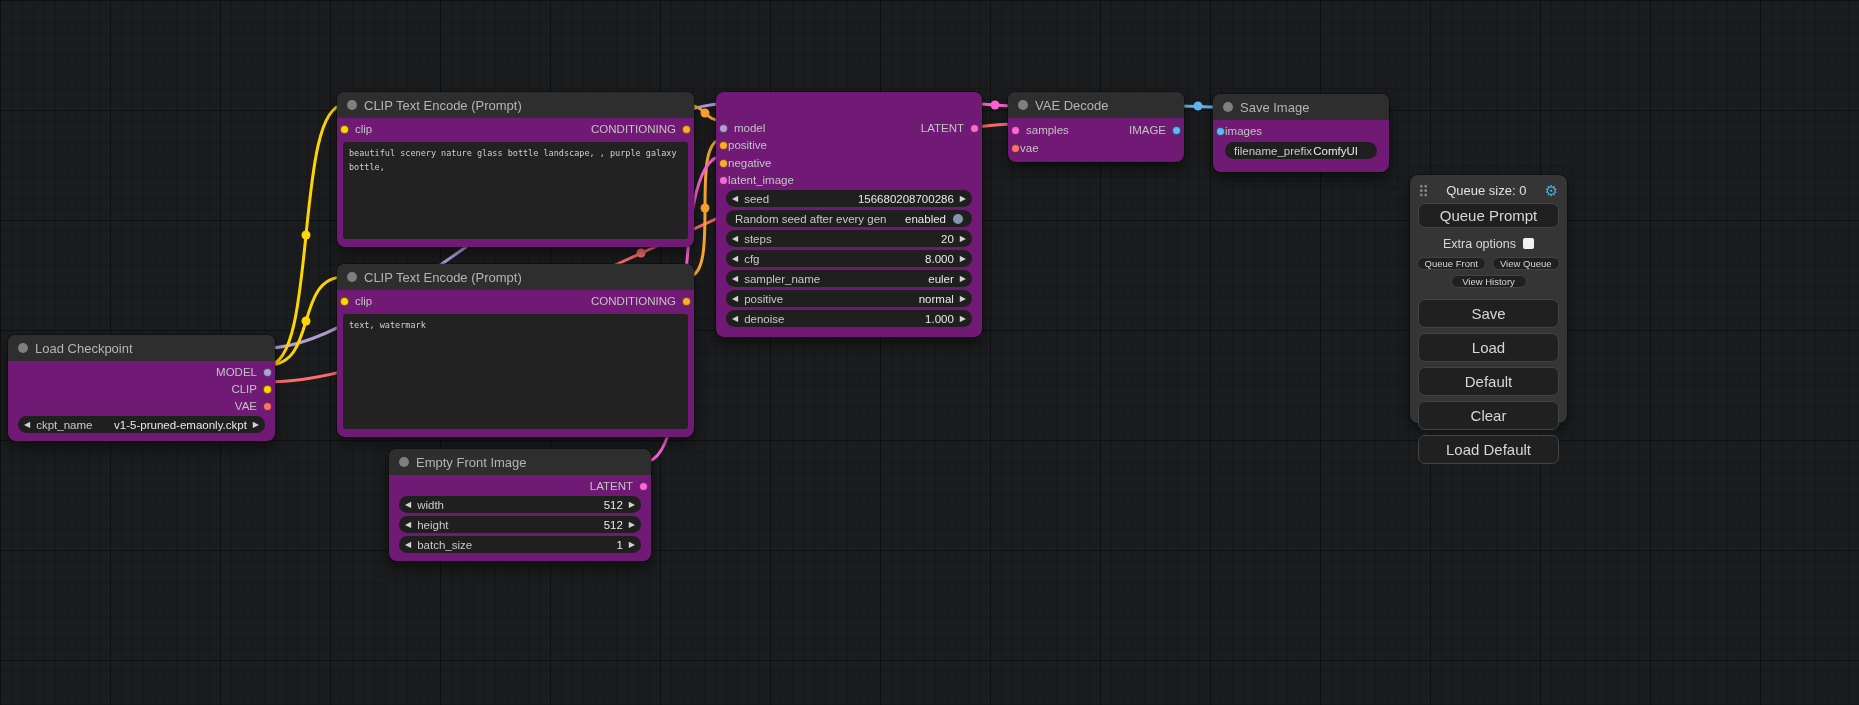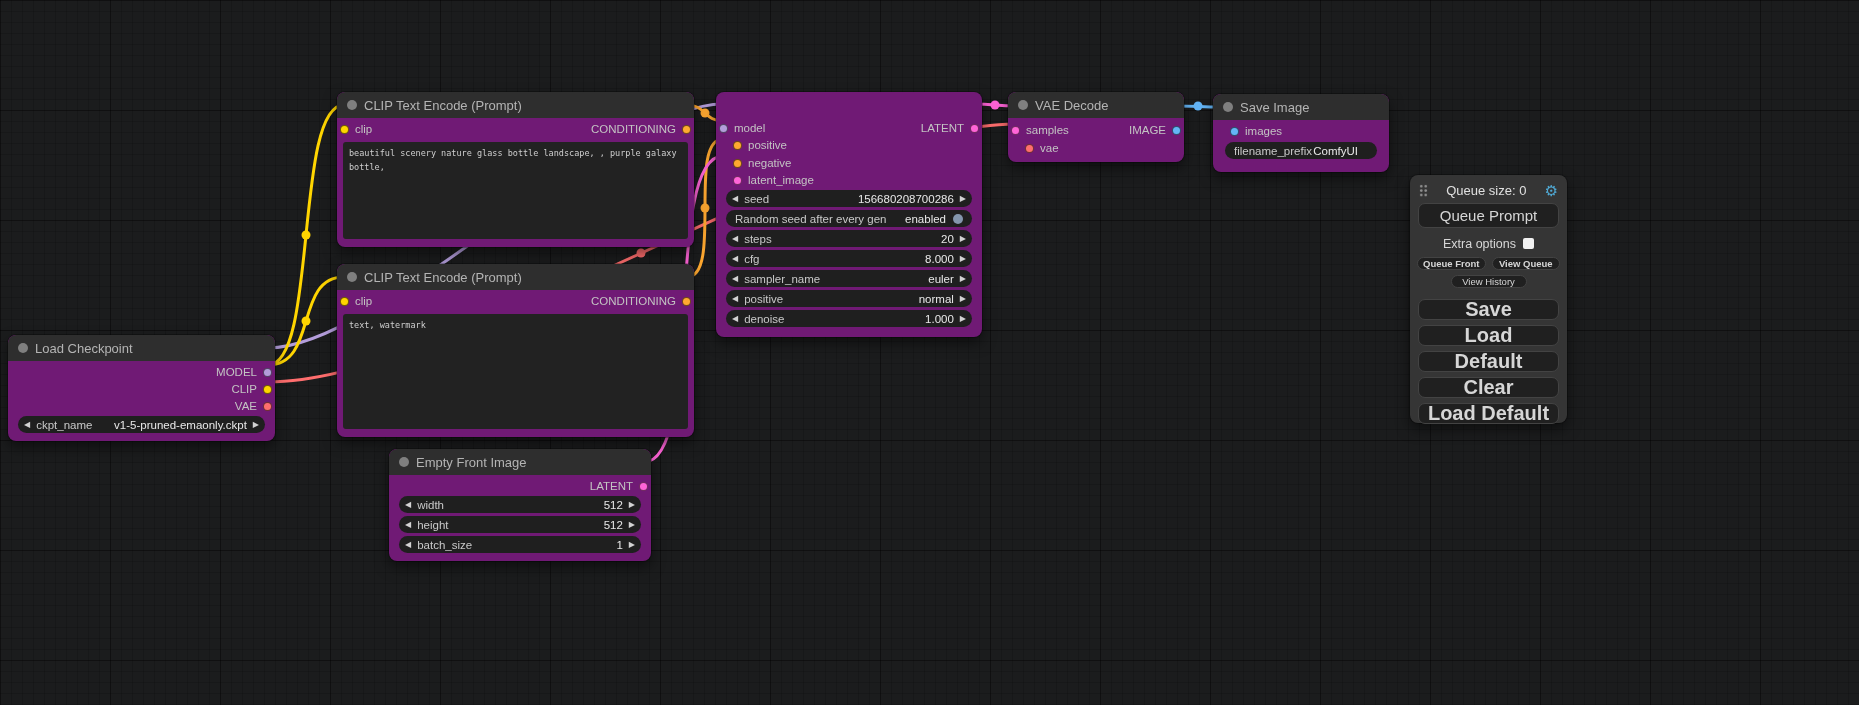--- a/index.html
+++ b/index.html
@@ -28,21 +28,21 @@
     margin-top:24px;
   }
   .node-title {
     height:26px; background:#2e2e2e; border-radius:8px 8px 0 0;
     display:flex; align-items:center; gap:7px; padding:0 10px;
     color:#b4b4b4; font-size:13px; cursor:default;
   }
   .title-dot { width:10px; height:10px; border-radius:50%; background:#7f7f7f; flex:0 0 auto; }
   .row { position:absolute; left:0; right:0; height:16px; display:flex; align-items:center;
          font-size:11.5px; color:#c3c3c3; }
-  .row.in  { justify-content:flex-start; padding-left:17px; gap:6px; }
+  .row.in  { justify-content:flex-start; padding-left:3px; gap:0; }
   .row.out { justify-content:flex-end;  padding-right:3px; gap:6px; }
   .row.dual{ justify-content:space-between; padding:0 3px; }
   .grp { display:flex; align-items:center; gap:6px; }
   .dot { width:9px; height:9px; border-radius:50%; border:1px solid rgba(0,0,0,.55); flex:0 0 auto; cursor:crosshair; }
   .bg-model{background:#B39DDB} .bg-clip{background:#FFD500} .bg-vae{background:#FF6E6E}
   .bg-cond{background:#FFA931} .bg-latent{background:#FF64D8} .bg-image{background:#64B5F6}
 
   .widget {
     position:absolute; left:10px; right:10px; height:17px;
     background:#1f1f1f; border-radius:9px;
@@ -70,25 +70,25 @@
     background-image:radial-gradient(circle, #909090 1.1px, transparent 1.4px);
     background-size:4.5px 4.4px; }
   .queue-size { flex:1; text-align:center; font-size:13px; color:#e0e0e0; }
   .gear { color:#4FA8D3; font-size:15px; line-height:1; flex:0 0 auto; cursor:pointer; }
   .btn { background:#202020; border:1px solid #434343; color:#d6d6d6; border-radius:7px;
          display:flex; align-items:center; justify-content:center; cursor:pointer; }
   .btn-queue { height:25px; margin:5px 8px 0; font-size:15px; }
   .extra-row { display:flex; align-items:center; justify-content:center; gap:7px;
                margin-top:9px; height:13px; font-size:12.5px; }
   .checkbox { width:11px; height:11px; background:#f2f2f2; border-radius:2px; cursor:pointer; }
-  .small-row { display:flex; gap:6px; margin:7px 7px 0;font-weight:bold; }
+  .small-row { display:flex; gap:6px; margin:7px 7px 0; }
   .btn-small { flex:1; height:13px; font-size:9.5px; border-radius:7px; }
   .btn-history { width:76px; height:13px; font-size:9.5px; border-radius:7px; margin:5px auto 0; }
   .menu-actions { margin-top:11px; }
-  .btn-big { height:21px; margin:0 8px 5px; font-size:20px;font-weight:bold; }
+  .btn-big { height:29px; margin:0 8px 5px; font-size:15px; }
 </style>
 </head>
 <body>
 
 <svg id="links" width="1859" height="705">
   <path class="wire stroke-model" d="M 268 348 C 381 348 610 104 723 104"></path>
   <path class="wire stroke-clip" d="M 268 365 C 318 365 294 105 344 105"></path>
   <path class="wire stroke-clip" d="M 268 365 C 318 365 294 277 344 277"></path>
   <path class="wire stroke-vae" d="M 268 382 C 455 382 828 124 1015 124"></path>
   <path class="wire stroke-cond" d="M 687 105 C 706 105 704 121 723 121"></path>

